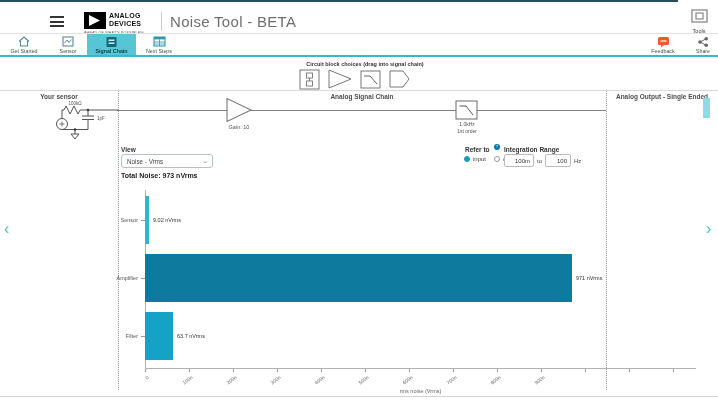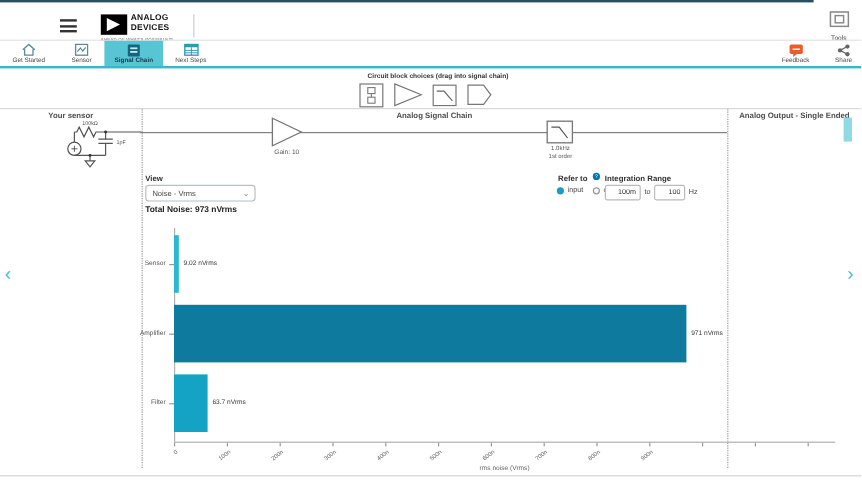--- a/index.html
+++ b/index.html
@@ -98,20 +98,21 @@
     <svg width="22" height="17" viewBox="0 0 22 17">
       <polygon points="5,3 5,14 16,8.5" fill="#fff"></polygon>
     </svg>
   </div>
   <div class="logo-text">
     <div>ANALOG</div>
     <div>DEVICES</div>
   </div>
   <div class="tagline">AHEAD OF WHAT'S POSSIBLE™</div>
   <div class="hdr-divider"></div>
+  <div class="app-title">Noise Tool - BETA</div>
 
   <div class="tools-btn">
     <svg width="17" height="14" viewBox="0 0 17 14">
       <rect x="1" y="1" width="15" height="12" fill="none" stroke="#888" stroke-width="1.3"></rect>
       <rect x="5" y="4" width="7" height="6" fill="none" stroke="#888" stroke-width="1.2"></rect>
     </svg>
     <div class="lbl">Tools</div>
   </div>
 
   <div class="tb-sep"></div>

